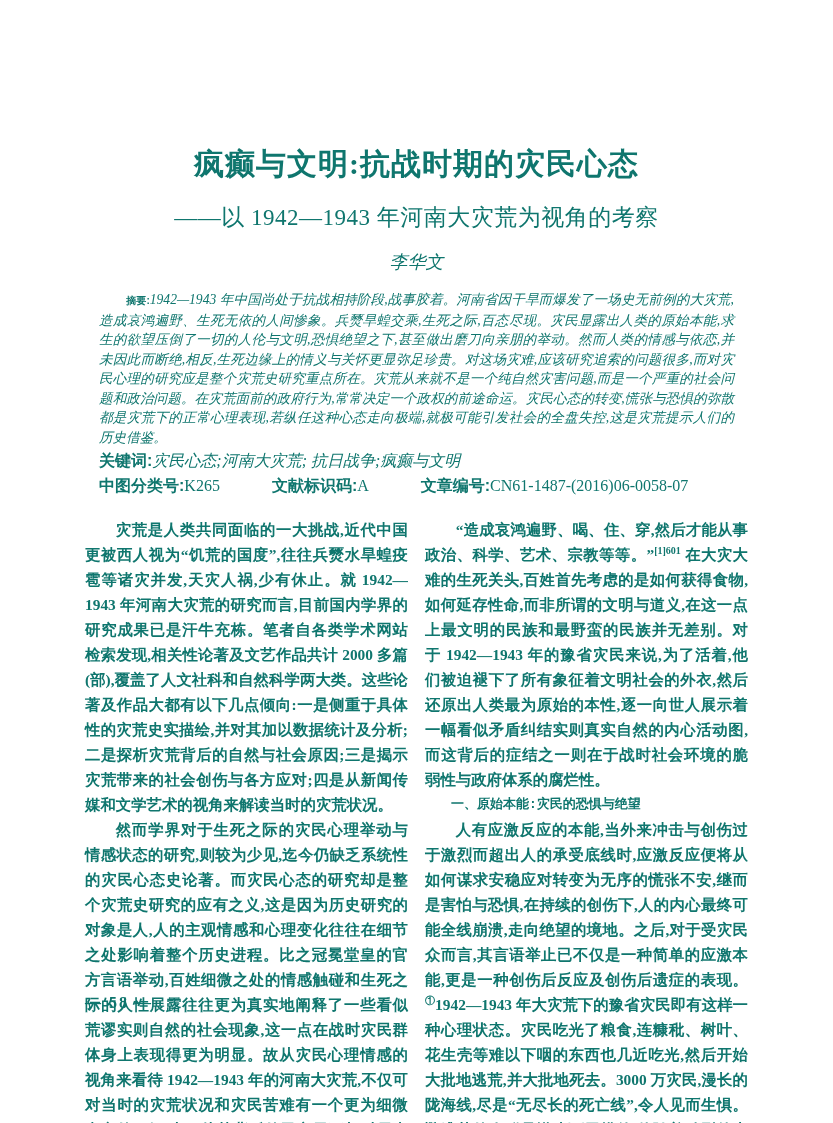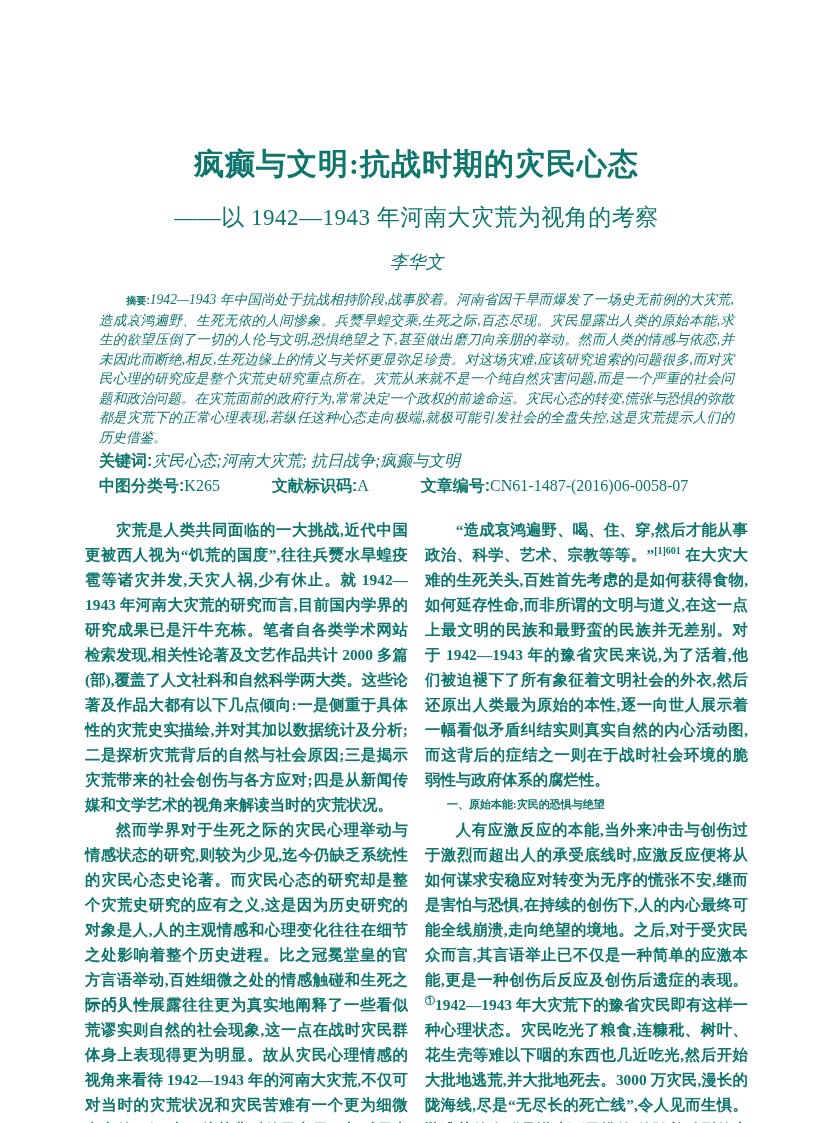--- a/index.html
+++ b/index.html
@@ -70,22 +70,22 @@
   .col p{
     margin:0;
     font-size:15.4px;
     line-height:25px;
     text-align:justify;
     text-indent:2em;
     font-weight:bold;
   }
   .col p.heading{
     font-weight:bold;
-    font-family:Liberation Serif, serif;
-    font-size:11px;
+    font-family:Liberation Mono, monospace;
+    font-size:13px;
   }
   sup.cite{
     font-size:10px;
     vertical-align:super;
     line-height:0;
   }
   .pagenum{
     position:absolute;
     left:85px;
     top:994px;

